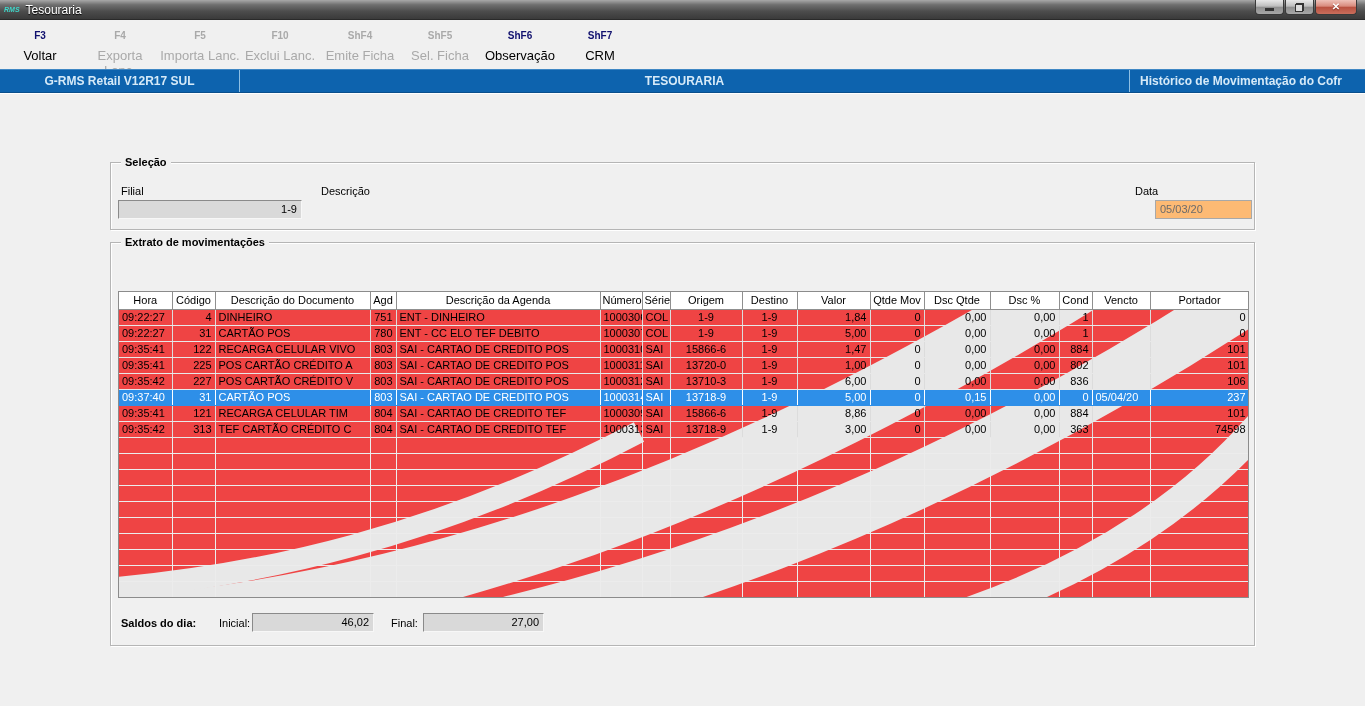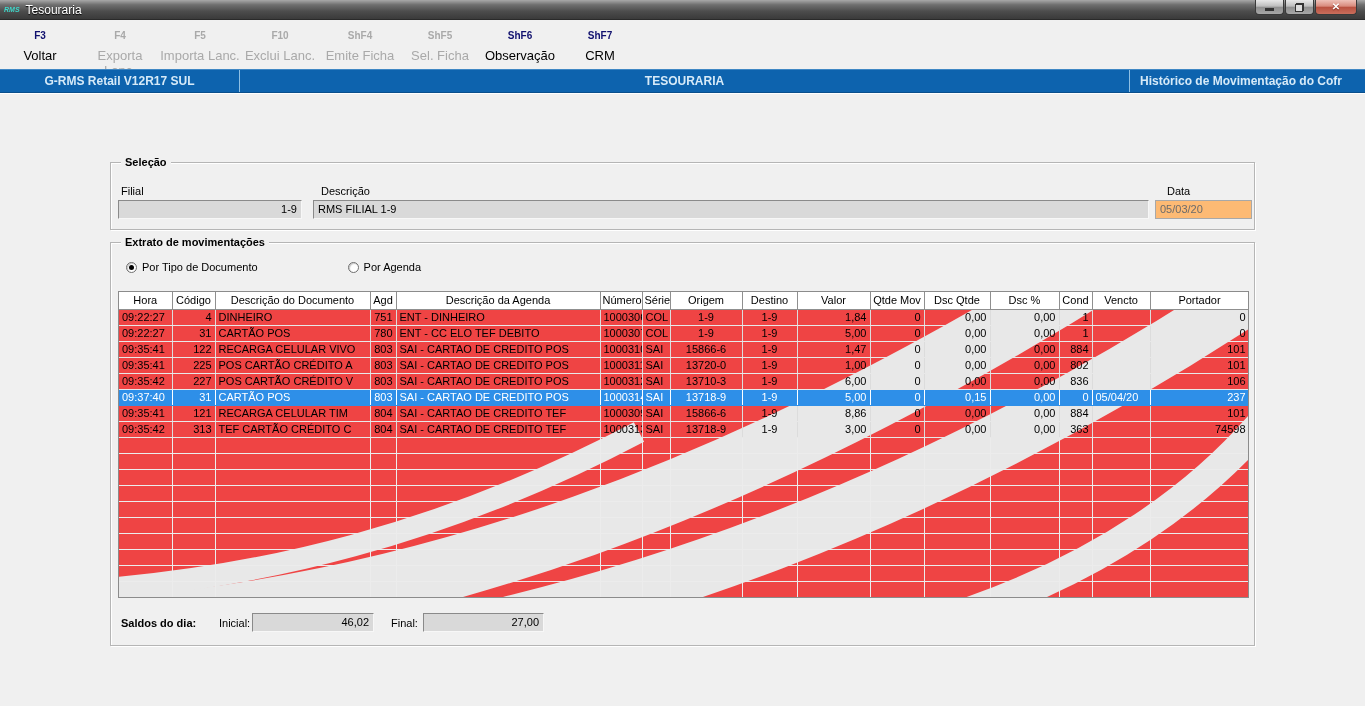--- a/index.html
+++ b/index.html
@@ -179,39 +179,28 @@
 <div class="bluebar">
   <div class="seg seg-left">G-RMS Retail V12R17 SUL</div>
   <div class="seg seg-mid">TESOURARIA</div>
   <div class="seg seg-right">Histórico de Movimentação do Cofr</div>
 </div>
 
 <div class="groupbox box-selecao">
   <span class="groupbox-label">Seleção</span>
   <span class="lbl" style="left:10px; top:22px;">Filial</span>
   <span class="lbl" style="left:210px; top:22px;">Descrição</span>
-  <span class="lbl" style="left:1056px; top:22px;">Data</span>
+  <span class="lbl" style="left:1024px; top:22px;">Data</span>
   <div class="field right" style="left:7px; top:37px; width:184px;">1-9</div>
-  <div class="field" style="left:202px; top:37px; width:836px;">RMS FILIAL 1-9</div>
   <div class="field white" style="left:1044px; top:37px; width:97px;">05/03/20</div>
 </div>
 
 <div class="groupbox box-extrato">
   <span class="groupbox-label">Extrato de movimentações</span>
 
-  <div class="radio-row" style="left:15px; top:18px; width:400px;">
-    <span class="radio checked" style="margin-right:90px;">
-      <span class="radio-circle"></span>
-      <span>Por Tipo de Documento</span>
-    </span>
-    <span class="radio">
-      <span class="radio-circle"></span>
-      <span>Por Agenda</span>
-    </span>
-  </div>
 
   <div class="grid-wrap">
     <svg class="watermark" width="1129" height="305" viewBox="0 0 1129 305">
       <path d="M-80,340 C280,330 640,200 1040,-60" stroke="#e8e8e8" stroke-width="62" fill="none"></path>
       <path d="M120,380 C480,340 830,210 1180,-30" stroke="#e8e8e8" stroke-width="56" fill="none"></path>
       <path d="M-60,300 C140,290 330,240 520,140" stroke="#e8e8e8" stroke-width="22" fill="none"></path>
       <path d="M820,330 C980,280 1090,200 1160,110" stroke="#e8e8e8" stroke-width="30" fill="none"></path>
     </svg>
     <table class="grid" id="grid">
         <colgroup>

